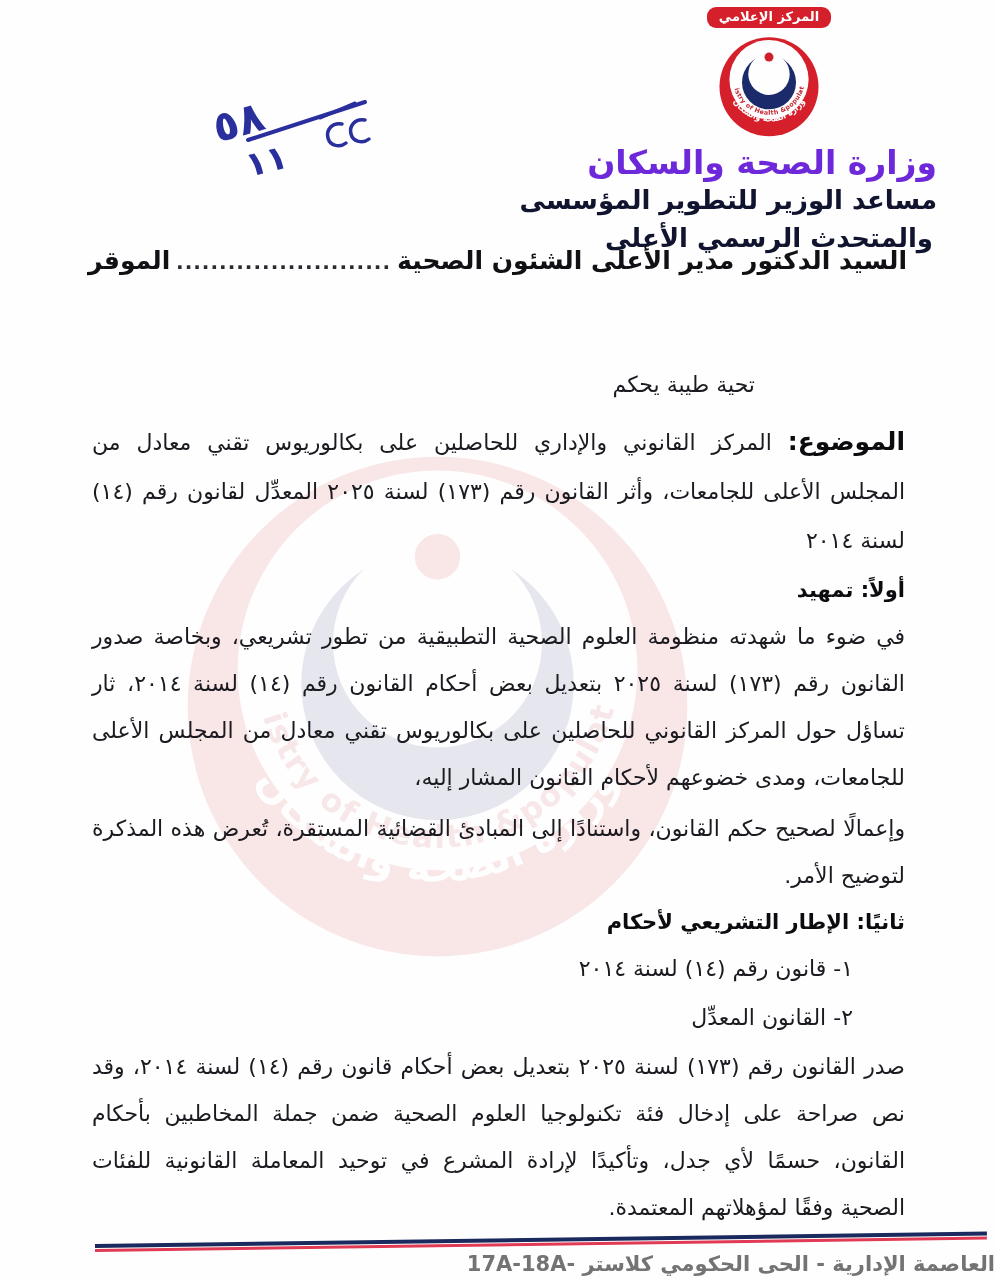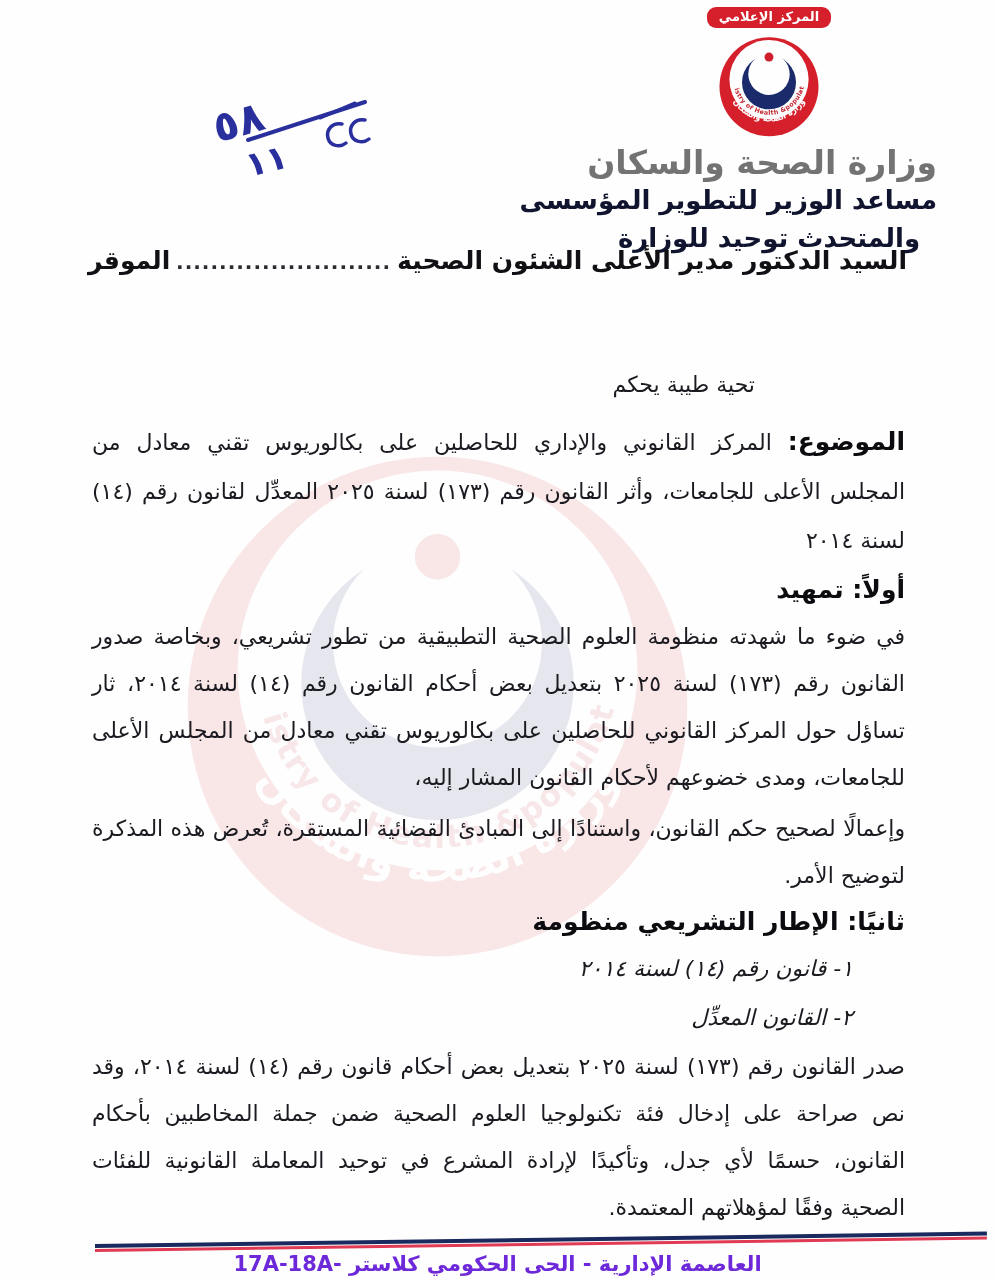--- a/index.html
+++ b/index.html
@@ -21,21 +21,21 @@
   .handwriting text { font-family:"DejaVu Sans", sans-serif; font-weight:bold; }
 
   
   .header { position:absolute; top:6px; right:58px; width:336px; text-align:center; }
   .media-center {
     display:inline-block; background:#d5202c; color:#fff; font-weight:bold;
     font-size:13px; padding:2px 12px 4px; border-radius:9px; margin-bottom:3px;
   }
   .logo-wrap { width:108px; height:108px; margin:0 auto; }
   .ministry-calligraphy {
-    color:#737373; font-weight:bold; font-size:33px; letter-spacing:-1px;
+    color:#6d28d9; font-weight:bold; font-size:33px; letter-spacing:-1px;
     margin-top:4px; white-space:nowrap;
   }
   .office-line { color:#10142e; font-weight:bold; font-size:26px; line-height:1.45; white-space:nowrap; }
 
   
   .addressee {
     position:absolute; top:246px; right:88px; left:88px;
     display:flex; align-items:baseline; font-weight:bold; font-size:25px; color:#101015;
   }
   .addressee .dots {
@@ -46,35 +46,35 @@
 
   
   .body-area {
     position:absolute; top:372px; right:90px; left:92px;
     font-size:22px; color:#1a1a20;
   }
   .greeting { padding-left:0; padding-right:150px; font-size:22px; margin-bottom:20px; }
   .para { text-align:justify; line-height:47px; margin-bottom:4px; }
   .subject-para { line-height:49px; margin-bottom:8px; }
   .subject-label { font-weight:bold; font-size:25px; color:#0c0c10; }
-  .sec-heading { font-weight:bold; font-size:25px; color:#0c0c10; line-height:34px; margin:6px 0 6px; }
-  .list-item { padding-right:52px; line-height:47px; margin-bottom:2px;font-style:italic; }
+  .sec-heading { font-weight:bold; font-size:21px; color:#0c0c10; line-height:34px; margin:6px 0 6px; }
+  .list-item { padding-right:52px; line-height:47px; margin-bottom:2px; }
 
   
   .footer-rule-navy {
     position:absolute; left:95px; right:8px; top:1244px; height:4px;
     background:#1b2a5e; transform:rotate(-0.8deg); transform-origin:left center;
   }
   .footer-rule-red {
     position:absolute; left:95px; right:8px; top:1249px; height:3px;
     background:#e03a54; transform:rotate(-0.8deg); transform-origin:left center;
   }
   .footer-text {
-    position:absolute; left:0; right:0; top:1252px; text-align:center;
-    font-weight:bold; font-size:21px; color:#6d28d9;
+    position:absolute; left:0; right:0; top:1252px; 
+    font-weight:bold; font-size:21px; color:#737373;
   }
 </style>
 </head>
 <body>
 
 <div class="page">
 
   <svg width="0" height="0" style="position:absolute" aria-hidden="true">
     <defs>
       <symbol id="moh-logo" viewBox="0 0 120 120">
@@ -115,21 +115,21 @@
 
   <div class="header">
     <div class="media-center">المركز الإعلامي</div>
     <div class="logo-wrap">
       <svg viewBox="0 0 120 120" width="108" height="108">
           <use href="#moh-logo"></use>
         </svg>
     </div>
     <div class="ministry-calligraphy">وزارة الصحة والسكان</div>
     <div class="office-line">مساعد الوزير للتطوير المؤسسى</div>
-    <div class="office-line">والمتحدث توحيد للوزارة</div>
+    <div class="office-line">والمتحدث الرسمي الأعلى</div>
   </div>
 
   <div class="addressee">
     <span class="title">السيد الدكتور مدير الأعلى الشئون الصحية</span>
     <span class="dots">......................................................</span>
     <span class="honorific">الموقر</span>
   </div>
 
   <div class="body-area">
 
@@ -137,21 +137,21 @@
 
     <p class="para subject-para">
       <span class="subject-label">الموضوع:</span>
       <span>المركز القانوني والإداري للحاصلين على بكالوريوس تقني معادل من المجلس الأعلى للجامعات، وأثر القانون رقم (١٧٣) لسنة ٢٠٢٥ المعدِّل لقانون رقم (١٤) لسنة ٢٠١٤</span>
     </p>
 
     <div class="sec-heading">أولاً: تمهيد</div>
     <p class="para">في ضوء ما شهدته منظومة العلوم الصحية التطبيقية من تطور تشريعي، وبخاصة صدور القانون رقم (١٧٣) لسنة ٢٠٢٥ بتعديل بعض أحكام القانون رقم (١٤) لسنة ٢٠١٤، ثار تساؤل حول المركز القانوني للحاصلين على بكالوريوس تقني معادل من المجلس الأعلى للجامعات، ومدى خضوعهم لأحكام القانون المشار إليه،</p>
     <p class="para">وإعمالًا لصحيح حكم القانون، واستنادًا إلى المبادئ القضائية المستقرة، تُعرض هذه المذكرة لتوضيح الأمر.</p>
 
-    <div class="sec-heading">ثانيًا: الإطار التشريعي منظومة</div>
+    <div class="sec-heading">ثانيًا: الإطار التشريعي لأحكام</div>
     <div class="list-item">١-   قانون رقم (١٤) لسنة ٢٠١٤</div>
     <div class="list-item">٢-   القانون المعدِّل</div>
     <p class="para">صدر القانون رقم (١٧٣) لسنة ٢٠٢٥ بتعديل بعض أحكام قانون رقم (١٤) لسنة ٢٠١٤، وقد نص صراحة على إدخال فئة تكنولوجيا العلوم الصحية ضمن جملة المخاطبين بأحكام القانون، حسمًا لأي جدل، وتأكيدًا لإرادة المشرع في توحيد المعاملة القانونية للفئات الصحية وفقًا لمؤهلاتهم المعتمدة.</p>
 
   </div>
 
   <div class="footer-rule-navy"></div>
   <div class="footer-rule-red"></div>
   <div class="footer-text">العاصمة الإدارية - الحى الحكومي كلاستر -17A-18A</div>
 

